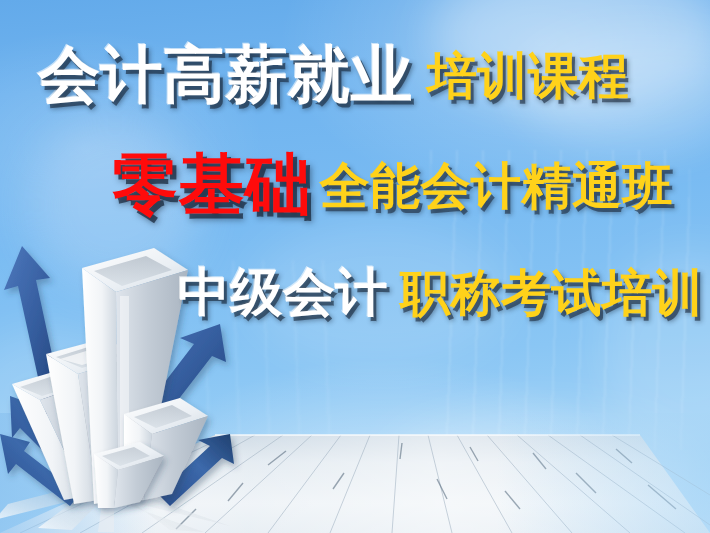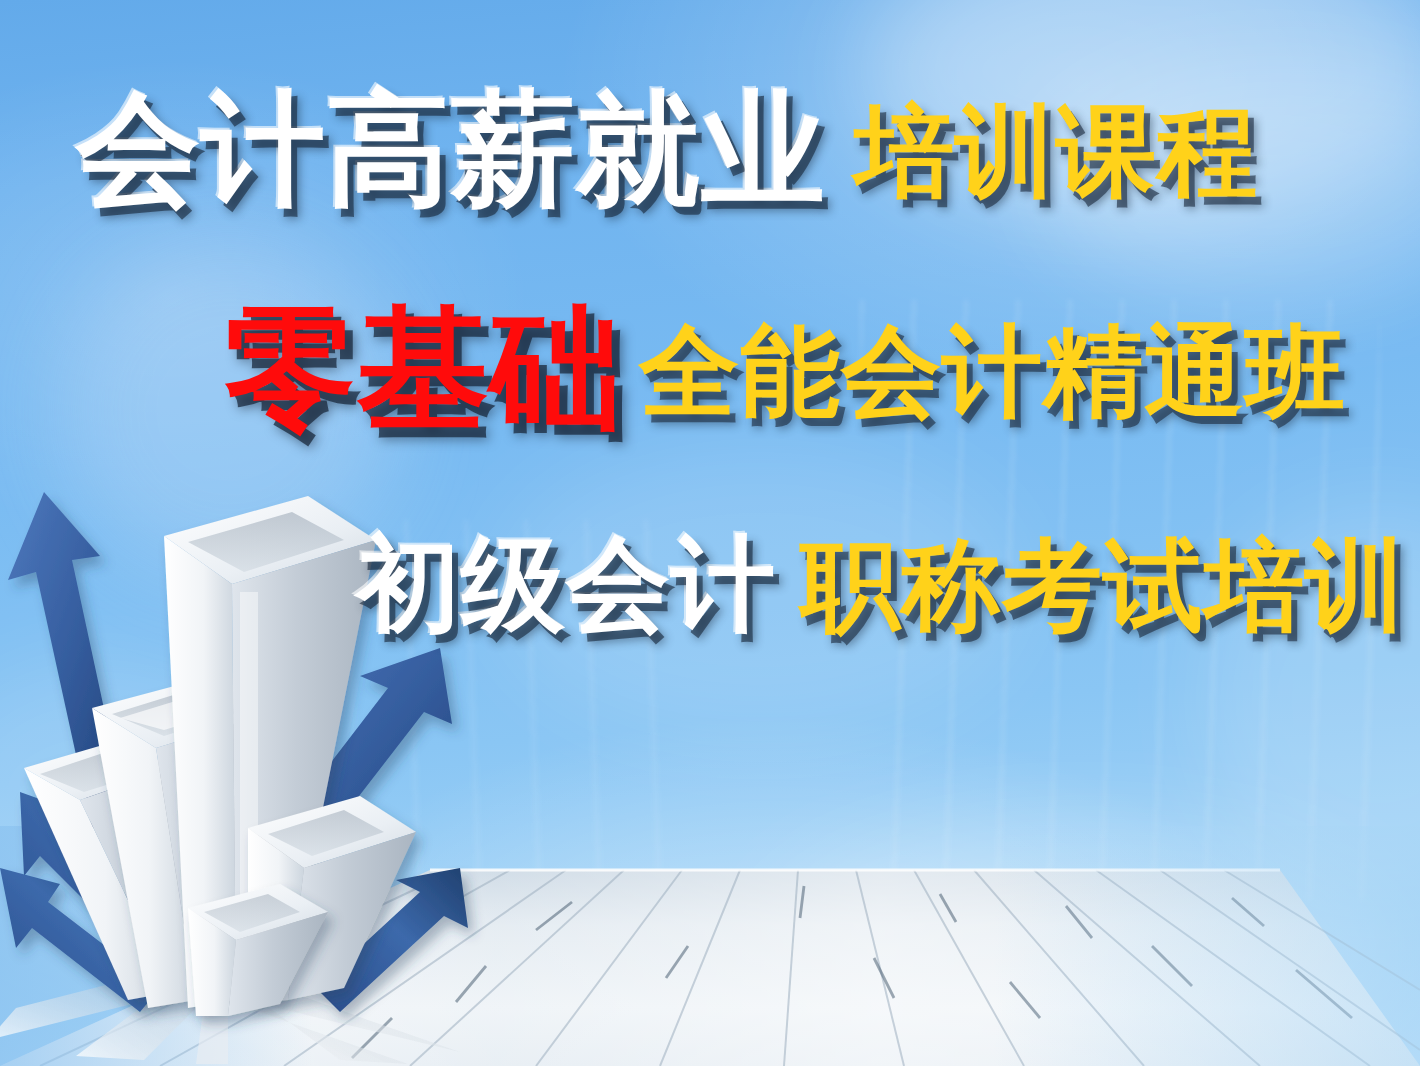--- a/index.html
+++ b/index.html
@@ -270,17 +270,17 @@
 
   <div class="line" id="line1">
     <span class="seg s1 t-white">会计高薪就业</span><span class="seg s2 t-yellow">培训课程</span>
   </div>
 
   <div class="line" id="line2">
     <span class="seg s1 t-red">零基础</span><span class="seg s2 t-yellow">全能会计精通班</span>
   </div>
 
   <div class="line" id="line3">
-    <span class="seg s1 t-white">初级会计</span><span class="seg s2 t-yellow">职称考试培训</span>
+    <span class="seg s1 t-white">中级会计</span><span class="seg s2 t-yellow">职称考试培训</span>
   </div>
 
 
 </div>
 
 </body></html>

